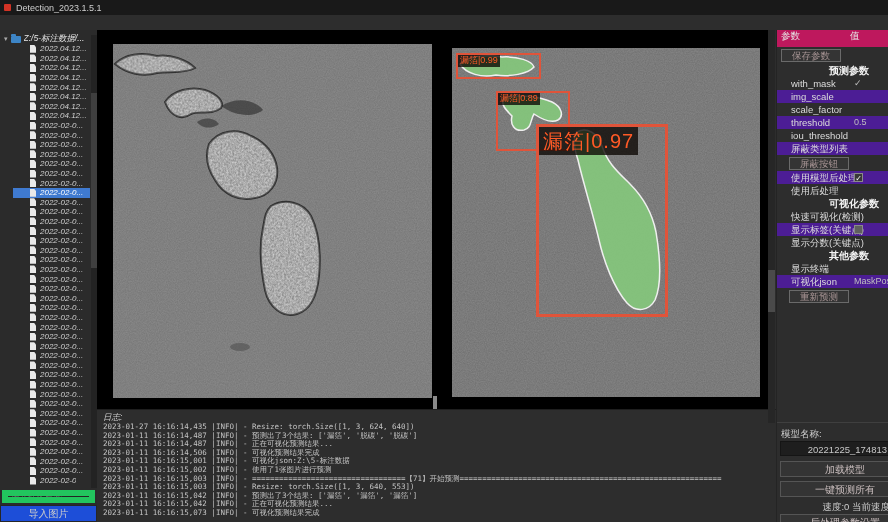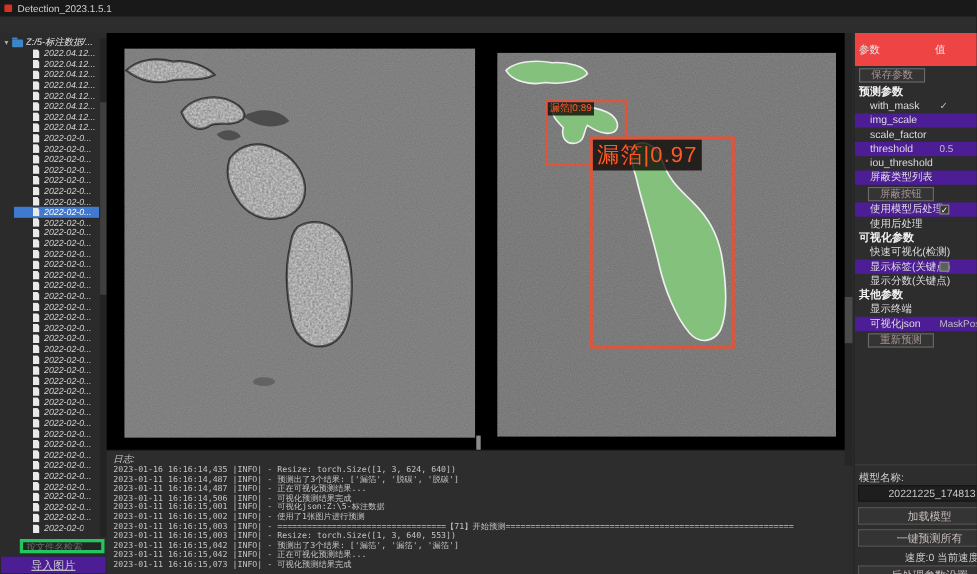--- a/index.html
+++ b/index.html
@@ -21,25 +21,25 @@
   .arrow{font-size:7px;color:#aaaaaa;flex:none;}
   .folder-icon{width:10px;height:7px;background:#3d85c6;border-radius:1px;position:relative;flex:none;margin-top:2px;}
   .folder-icon::before{content:"";position:absolute;left:0;top:-2px;width:5px;height:2px;background:#3d85c6;border-radius:1px 1px 0 0;}
   .tree-row{height:9.6px;display:flex;align-items:center;padding-left:30px;gap:4px;font-size:8px;color:#d0d0d0;white-space:nowrap;}
   .tree-row.selected{background:linear-gradient(to right,transparent 13px,#3f7ad0 13px);color:#ffffff;}
   .file-icon{width:6px;height:8px;background:#e9e9e9;flex:none;clip-path:polygon(0 0,70% 0,100% 30%,100% 100%,0 100%);}
   .tree-label{overflow:hidden;font-style:italic;}
   .tree-scrollbar{position:absolute;right:0;top:5px;width:6px;bottom:34px;background:#232323;}
   .tree-scrollbar .thumb{position:absolute;left:0;right:0;top:58px;height:175px;background:#3f3f3f;}
   .search-input{position:absolute;left:2px;right:2px;bottom:19px;height:13px;background:#242424;
-    border:3px solid #22c55e;color:#bbbbbb;font-size:8.5px;padding:0 3px;box-sizing:border-box;
-    font-family:inherit;margin-left:16px;}
+    border:6px solid #22c55e;color:#bbbbbb;font-size:8.5px;padding:0 3px;box-sizing:border-box;
+    font-family:inherit;}
   .search-input::placeholder{color:#6a6a6a;}
-  .import-btn{position:absolute;left:0;right:0;bottom:0;height:17px;background:#4c1d95;
-    border:1px solid #262626;color:#cccccc;font-size:10px;font-family:inherit;text-decoration:underline;}
+  .import-btn{position:absolute;left:0;right:0;bottom:0;height:17px;background:#1d4ed8;
+    border:1px solid #262626;color:#cccccc;font-size:10px;font-family:inherit;}
 
   
   .image-area{position:absolute;left:97px;top:30px;width:671px;height:379px;background:#000;}
   .viewer-left{position:absolute;left:16px;top:14px;}
   .viewer-right{position:absolute;left:355px;top:18px;}
   .splitter{position:absolute;left:336px;top:366px;width:4px;height:13px;background:#8a8a8a;}
   .det-box{position:absolute;border:2px solid #e0543a;box-sizing:border-box;z-index:3;}
   .det-box.large{border-width:3px;}
   .det-label{position:absolute;left:0;top:0;background:rgba(12,7,3,0.78);color:#ff5a26;
     white-space:nowrap;padding:0 2px;line-height:1.3;}
@@ -51,26 +51,26 @@
     border-top:1px solid #1f1f1f;padding:2px 0 0 6px;box-sizing:border-box;overflow:hidden;}
   .log-title{font-size:8.5px;color:#cccccc;height:11px;font-style:italic;}
   .log-line{font-family:"DejaVu Sans Mono","Liberation Mono",monospace;font-size:7.5px;
     line-height:8.6px;color:#c4c4c4;white-space:pre;overflow:hidden;}
 
   
   .right-scrollbar{position:absolute;left:768px;top:30px;width:7px;height:393px;background:#262626;}
   .right-scrollbar .thumb{position:absolute;left:0;right:0;top:240px;height:42px;background:#4a4a4a;}
   .right-panel{position:absolute;left:776px;top:30px;width:112px;bottom:0;background:#2d2d2d;
     overflow:hidden;border-left:1px solid #242424;}
-  .params-header{display:flex;height:30px;background:#ef4444;align-items:center;font-size:9.5px;color:#e6e6e6;}
+  .params-header{display:flex;height:17px;background:#be185d;align-items:flex-start;font-size:9.5px;color:#e6e6e6;}
   .ph-param{padding-left:4px;width:73px;box-sizing:border-box;}
   .save-row{height:17px;display:flex;align-items:center;padding-left:4px;}
   .panel-btn{background:#343434;border:1px solid #6a6a6a;color:#a79494;font-size:9.5px;
     height:13px;line-height:11px;padding:0 10px;font-family:inherit;}
-  .param-section{font-weight:bold;color:#f2f2f2;font-size:10px;height:13px;line-height:13px;padding-left:4px;}
+  .param-section{font-weight:bold;color:#f2f2f2;font-size:10px;height:13px;line-height:13px;padding-left:4px;margin-left:48px;}
   .param-row{height:13px;line-height:13px;position:relative;padding-left:14px;font-size:9.5px;color:#dcdcdc;white-space:nowrap;}
   .param-row.alt{background:#4c1d95;}
   .p-value{position:absolute;left:77px;top:0;color:#bfbfbf;font-size:9px;white-space:nowrap;}
   .p-check{position:absolute;left:77px;top:2px;width:9px;height:9px;background:#5f5f5f;
     border:1px solid #8a8a8a;font-size:8px;line-height:9px;color:#ffffff;text-align:center;box-sizing:border-box;}
   .p-check.checked{background:#383838;}
   .param-btn-row{height:16px;display:flex;align-items:center;padding-left:12px;}
 
   .rp-divider{position:absolute;left:0;right:0;top:392px;border-top:1px solid #3f3f3f;}
   .model-name-label{position:absolute;left:4px;top:398px;font-size:9.5px;color:#cfcfcf;}
@@ -333,32 +333,35 @@
     <svg class="viewer-right" width="308" height="349">
       <rect width="308" height="349" fill="#6e6e6e"></rect>
       <rect width="308" height="349" filter="url(#grain)"></rect>
       <g fill="#84c77c" fill-opacity="0.92" stroke="#efefef" stroke-width="1.5">
         <path d="M8,16 C16,8 34,6 50,9 C66,8 80,13 82,19 C76,26 58,29 44,27 C30,30 14,26 8,16 Z"></path>
         <path d="M52,50 C64,46 86,48 100,54 C110,59 112,68 106,72 C98,76 88,70 82,66 C78,72 80,80 72,82 C62,84 58,76 60,68 C54,62 48,56 52,50 Z"></path>
         <path d="M125,84 C135,78 146,86 150,98 C156,116 166,124 178,136 C192,150 200,164 204,184 C208,208 210,236 203,252 C197,263 184,265 175,255 C162,240 152,214 147,192 C141,166 131,134 126,112 C122,100 120,90 125,84 Z"></path>
       </g>
     </svg>
 
+  <div class="det-box small" style="left: 359px; top: 23px; width: 85px; height: 26px;">
+        <div class="det-label small">漏箔|0.99</div>
+      </div>
       <div class="det-box small" style="left: 399px; top: 61px; width: 74px; height: 60px;">
         <div class="det-label small">漏箔|0.89</div>
       </div>
       <div class="det-box large" style="left: 439px; top: 94px; width: 132px; height: 193px; text-align: right;">
         <div class="det-label large">漏箔|0.97</div>
       </div>
     </div>
 
   <div class="log-panel">
     <div class="log-title">日志:</div>
     <div>
-        <div class="log-line">2023-01-16 16:16:14,435 |INFO| - Resize: torch.Size([1, 3, 624, 640])</div>
+        <div class="log-line">2023-01-27 16:16:14,435 |INFO| - Resize: torch.Size([1, 3, 624, 640])</div>
         <div class="log-line">2023-01-11 16:16:14,487 |INFO| - 预测出了3个结果: ['漏箔', '脱碳', '脱碳']</div>
         <div class="log-line">2023-01-11 16:16:14,487 |INFO| - 正在可视化预测结果...</div>
         <div class="log-line">2023-01-11 16:16:14,506 |INFO| - 可视化预测结果完成</div>
         <div class="log-line">2023-01-11 16:16:15,001 |INFO| - 可视化json:Z:\5-标注数据</div>
         <div class="log-line">2023-01-11 16:16:15,002 |INFO| - 使用了1张图片进行预测</div>
         <div class="log-line">2023-01-11 16:16:15,003 |INFO| - ==================================【71】开始预测==========================================================</div>
         <div class="log-line">2023-01-11 16:16:15,003 |INFO| - Resize: torch.Size([1, 3, 640, 553])</div>
         <div class="log-line">2023-01-11 16:16:15,042 |INFO| - 预测出了3个结果: ['漏箔', '漏箔', '漏箔']</div>
         <div class="log-line">2023-01-11 16:16:15,042 |INFO| - 正在可视化预测结果...</div>
         <div class="log-line">2023-01-11 16:16:15,073 |INFO| - 可视化预测结果完成</div>

